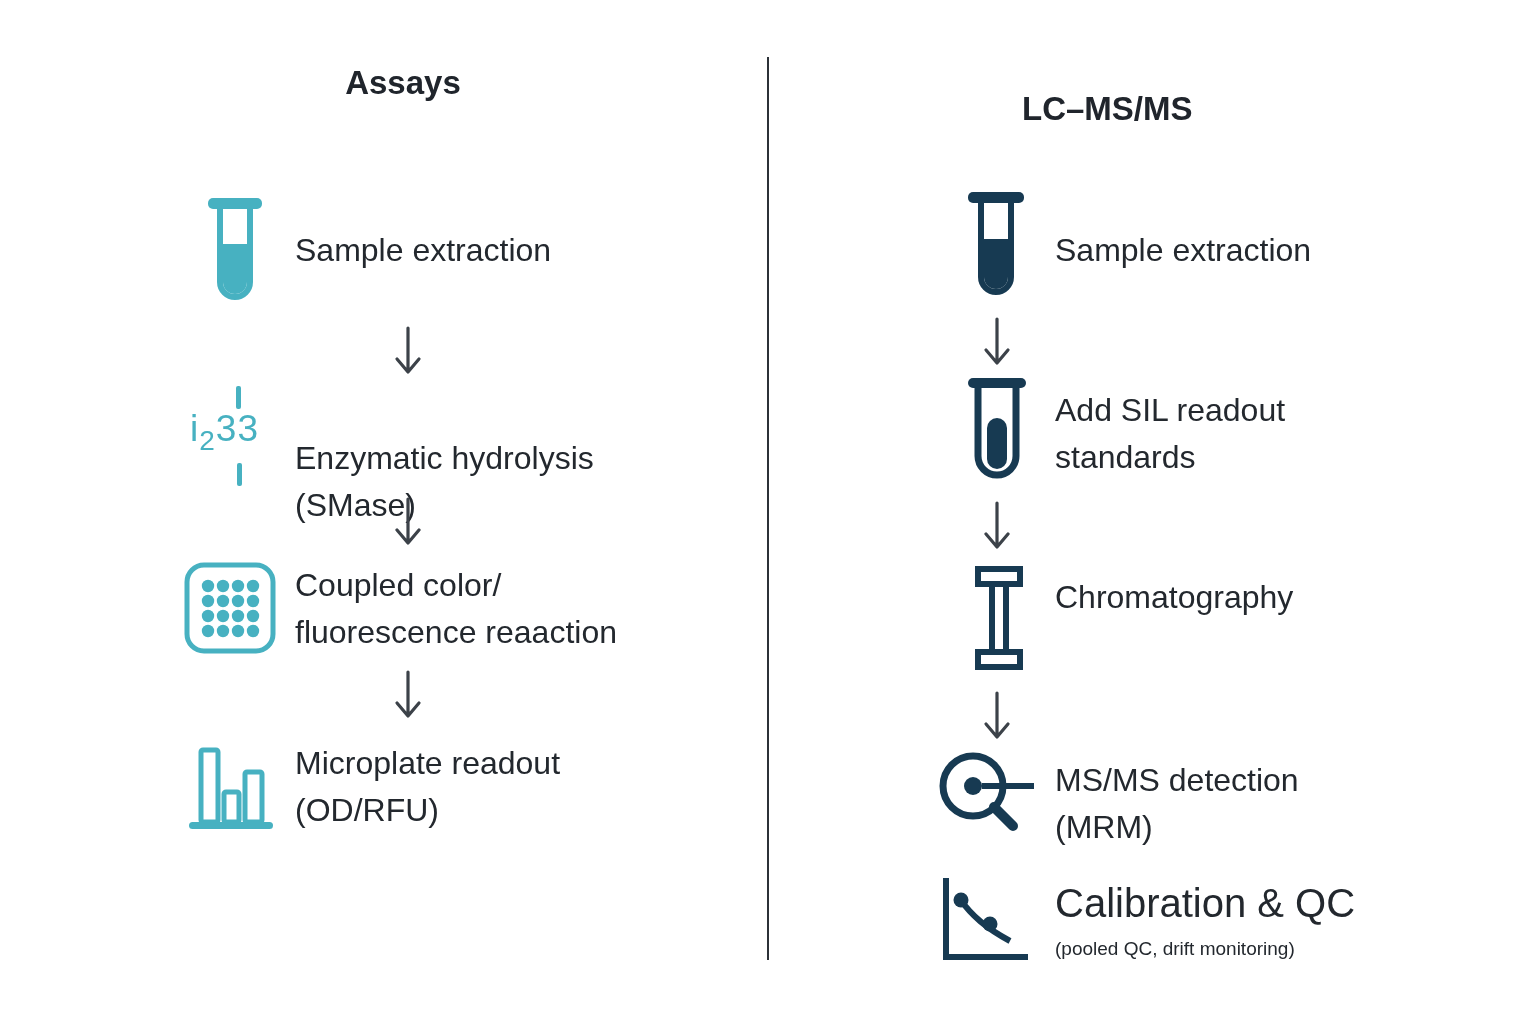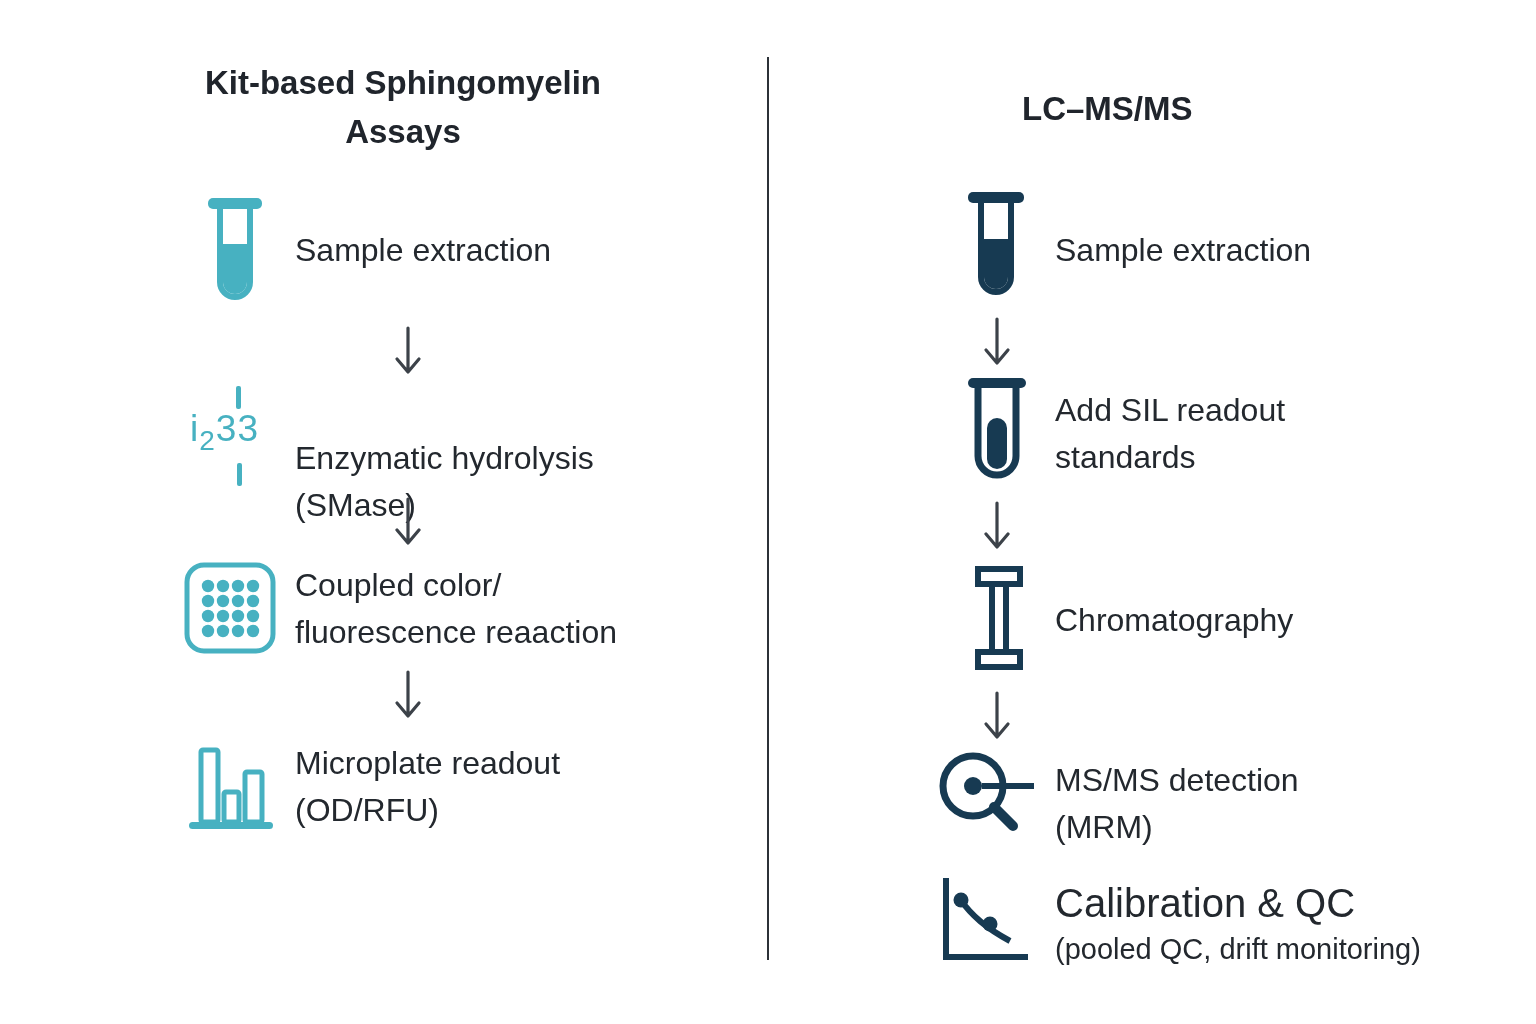--- a/index.html
+++ b/index.html
@@ -21,42 +21,41 @@
   .fn{fill:var(--navy,#173a52);}
   .sa{stroke:var(--arrow,#3c4249);}
   
   .l-i1{left:207px;top:198px;}  .l-t1{left:295px;top:227px;}  .l-a1{left:393px;top:326px;}
   .l-i2{left:188px;top:386px;width:85px;height:102px;}  .l-t2{left:295px;top:387px;margin-top:48px;}  .l-a2{left:393px;top:497px;}
   .l-i3{left:184px;top:562px;}  .l-t3{left:295px;top:562px;}  .l-a3{left:393px;top:670px;}
   .l-i4{left:189px;top:744px;}  .l-t4{left:295px;top:740px;}
   
   .r-i1{left:967px;top:192px;}  .r-t1{left:1055px;top:227px;}  .r-a1{left:982px;top:317px;}
   .r-i2{left:966px;top:378px;}  .r-t2{left:1055px;top:387px;}  .r-a2{left:982px;top:501px;}
-  .r-i3{left:975px;top:566px;}  .r-t3{left:1055px;top:597px;}  .r-a3{left:982px;top:691px;}
+  .r-i3{left:975px;top:566px;}  .r-t3{left:1055px;top:574px;}  .r-a3{left:982px;top:691px;}
   .r-i4{left:937px;top:751px;}  .r-t4{left:1055px;top:757px;}
   .r-i5{left:940px;top:878px;}  .r-t5{left:1055px;top:880px;}
   .r-t5 .big{font-size:40px;line-height:47px;}
-  .r-t5 .small{font-size:29px;line-height:44px;}
+  .r-t5 .small{font-size:19px;line-height:44px;}
   
   .i233{color:var(--teal,#47b1c1);}
   .i233 .vbar{position:absolute;width:5px;height:23px;background:var(--teal,#47b1c1);border-radius:2px;}
   .i233 .vbar.top{left:48px;top:0;}
   .i233 .vbar.bot{left:49px;top:77px;}
   .i233 .glyphs{position:absolute;left:2px;top:22px;font-size:37px;font-weight:400;letter-spacing:1px;white-space:nowrap;}
   .i233 .sub{font-size:28px;position:relative;top:9px;}
 </style>
 </head>
 <body>
 
 <div class="canvas">
 
   <div class="divider"></div>
 
   <div class="title lt">
-    <div>Kit-based Sphingomyelin</div>
     <div>Assays</div>
   </div>
   <div class="title rt">LC–MS/MS</div>
 
   <div class="icon l-i1">
     <svg width="56" height="114" viewBox="0 0 56 114">
       <rect class="ft" x="1" y="0" width="54" height="11" rx="5"></rect>
       <path class="st" d="M13 9 V84 A15 15 0 0 0 43 84 V9" fill="none" stroke-width="6"></path>
       <path class="ft" d="M16 46 H40 V84 A12 12 0 0 1 16 84 Z"></path>
     </svg>

